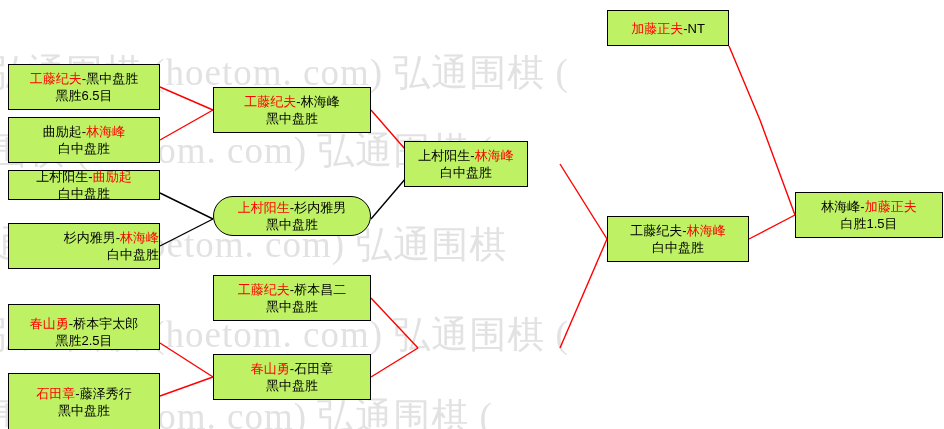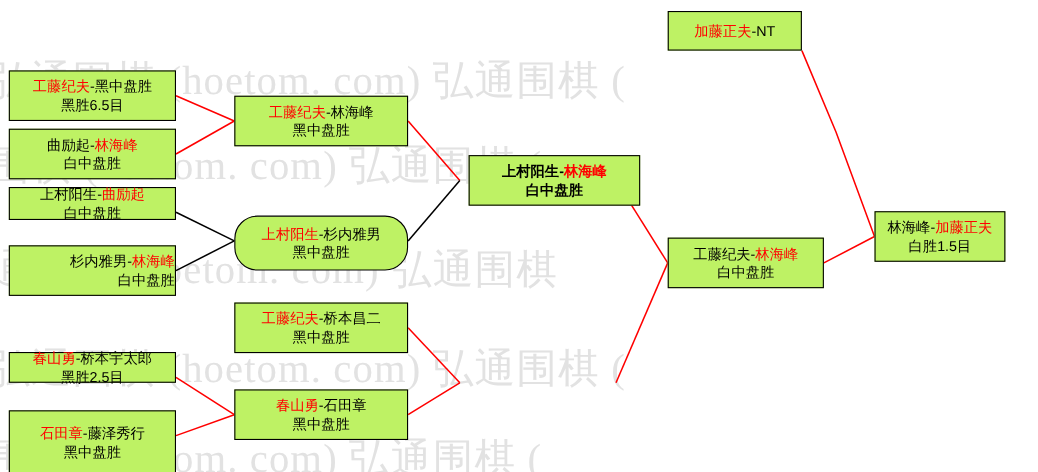--- a/index.html
+++ b/index.html
@@ -115,52 +115,52 @@
       <span class="line2">白中盘胜</span>
     </div>
     <div class="node" style="left: 8px; top: 170px; width: 152px; height: 30px;">
       <span class="line1"><span style="color: rgb(0, 0, 0);">上村阳生</span><span>-</span><span style="color: rgb(255, 0, 0);">曲励起</span></span>
       <span class="line2">白中盘胜</span>
     </div>
     <div class="node" style="left: 8px; top: 223px; width: 152px; height: 46px; align-items: flex-end;">
       <span class="line1"><span style="color: rgb(0, 0, 0);">杉内雅男</span><span>-</span><span style="color: rgb(255, 0, 0);">林海峰</span></span>
       <span class="line2">白中盘胜</span>
     </div>
-    <div class="node" style="left: 8px; top: 320px; width: 152px; height: 28px;">
+    <div class="node" style="left: 8px; top: 304px; width: 152px; height: 46px; justify-content: flex-end;">
       <span class="line1"><span style="color: rgb(255, 0, 0);">春山勇</span><span>-</span><span style="color: rgb(0, 0, 0);">桥本宇太郎</span></span>
       <span class="line2">黑胜2.5目</span>
     </div>
     <div class="node" style="left: 8px; top: 373px; width: 152px; height: 58px;">
       <span class="line1"><span style="color: rgb(255, 0, 0);">石田章</span><span>-</span><span style="color: rgb(0, 0, 0);">藤泽秀行</span></span>
       <span class="line2">黑中盘胜</span>
     </div>
     <div class="node" style="left: 213px; top: 87px; width: 158px; height: 46px;">
       <span class="line1"><span style="color: rgb(255, 0, 0);">工藤纪夫</span><span>-</span><span style="color: rgb(0, 0, 0);">林海峰</span></span>
       <span class="line2">黑中盘胜</span>
     </div>
-    <div class="node" style="left: 213px; top: 196px; width: 158px; height: 50px; border-radius: 21px;">
+    <div class="node" style="left: 213px; top: 196px; width: 158px; height: 40px; border-radius: 21px;">
       <span class="line1"><span style="color: rgb(255, 0, 0);">上村阳生</span><span>-</span><span style="color: rgb(0, 0, 0);">杉内雅男</span></span>
       <span class="line2">黑中盘胜</span>
     </div>
     <div class="node" style="left: 213px; top: 275px; width: 158px; height: 46px;">
       <span class="line1"><span style="color: rgb(255, 0, 0);">工藤纪夫</span><span>-</span><span style="color: rgb(0, 0, 0);">桥本昌二</span></span>
       <span class="line2">黑中盘胜</span>
     </div>
     <div class="node" style="left: 213px; top: 354px; width: 158px; height: 46px;">
       <span class="line1"><span style="color: rgb(255, 0, 0);">春山勇</span><span>-</span><span style="color: rgb(0, 0, 0);">石田章</span></span>
       <span class="line2">黑中盘胜</span>
     </div>
-    <div class="node" style="left: 426px; top: 141px; width: 156px; height: 46px; font-weight: bold;">
+    <div class="node" style="left: 404px; top: 141px; width: 124px; height: 46px;">
       <span class="line1"><span style="color: rgb(0, 0, 0);">上村阳生</span><span>-</span><span style="color: rgb(255, 0, 0);">林海峰</span></span>
       <span class="line2">白中盘胜</span>
     </div>
     <div class="node" style="left: 607px; top: 216px; width: 142px; height: 46px;">
       <span class="line1"><span style="color: rgb(0, 0, 0);">工藤纪夫</span><span>-</span><span style="color: rgb(255, 0, 0);">林海峰</span></span>
       <span class="line2">白中盘胜</span>
     </div>
     <div class="node" style="left: 607px; top: 10px; width: 122px; height: 36px;">
       <span class="line1"><span style="color: rgb(255, 0, 0);">加藤正夫</span><span>-</span><span style="color: rgb(0, 0, 0);">NT</span></span>
     </div>
-    <div class="node" style="left: 795px; top: 192px; width: 119px; height: 46px;">
+    <div class="node" style="left: 795px; top: 192px; width: 148px; height: 46px;">
       <span class="line1"><span style="color: rgb(0, 0, 0);">林海峰</span><span>-</span><span style="color: rgb(255, 0, 0);">加藤正夫</span></span>
       <span class="line2">白胜1.5目</span>
     </div>
   </div>
 
 </body></html>

